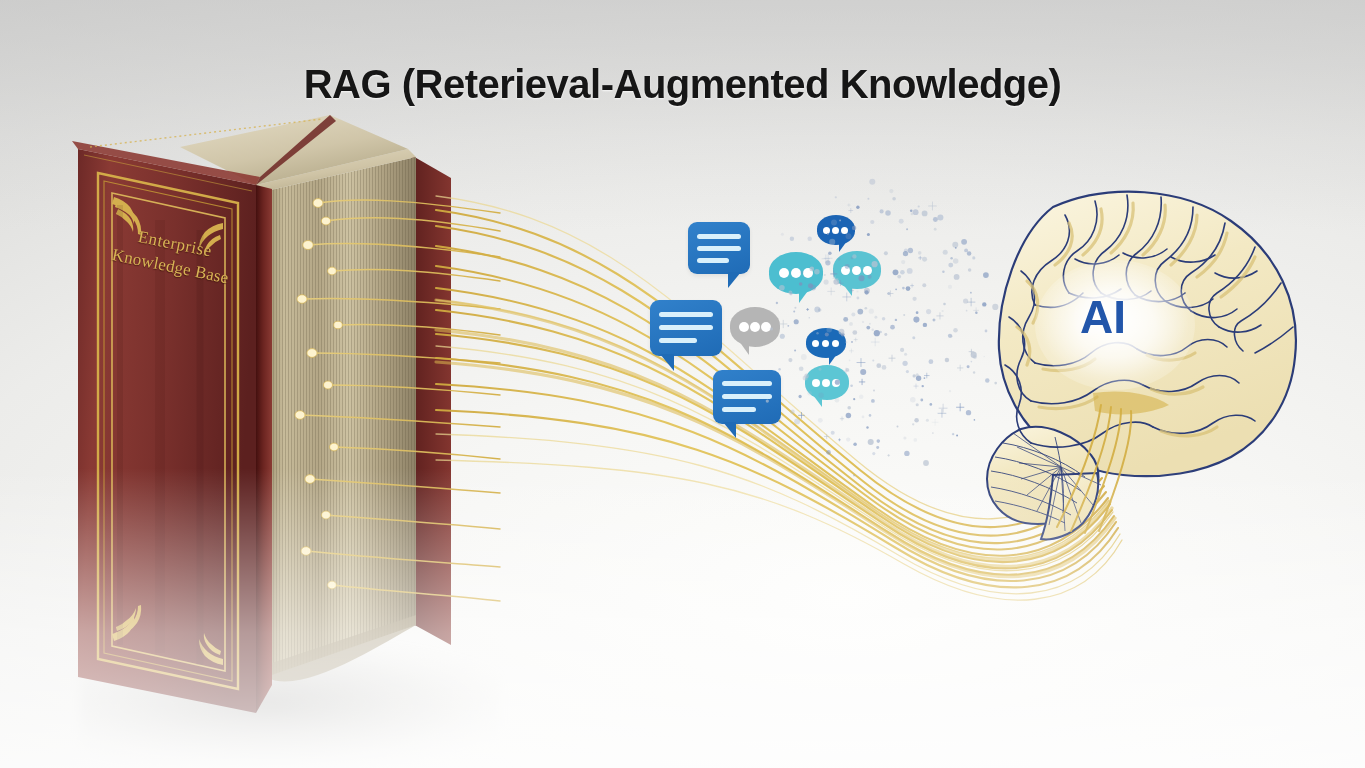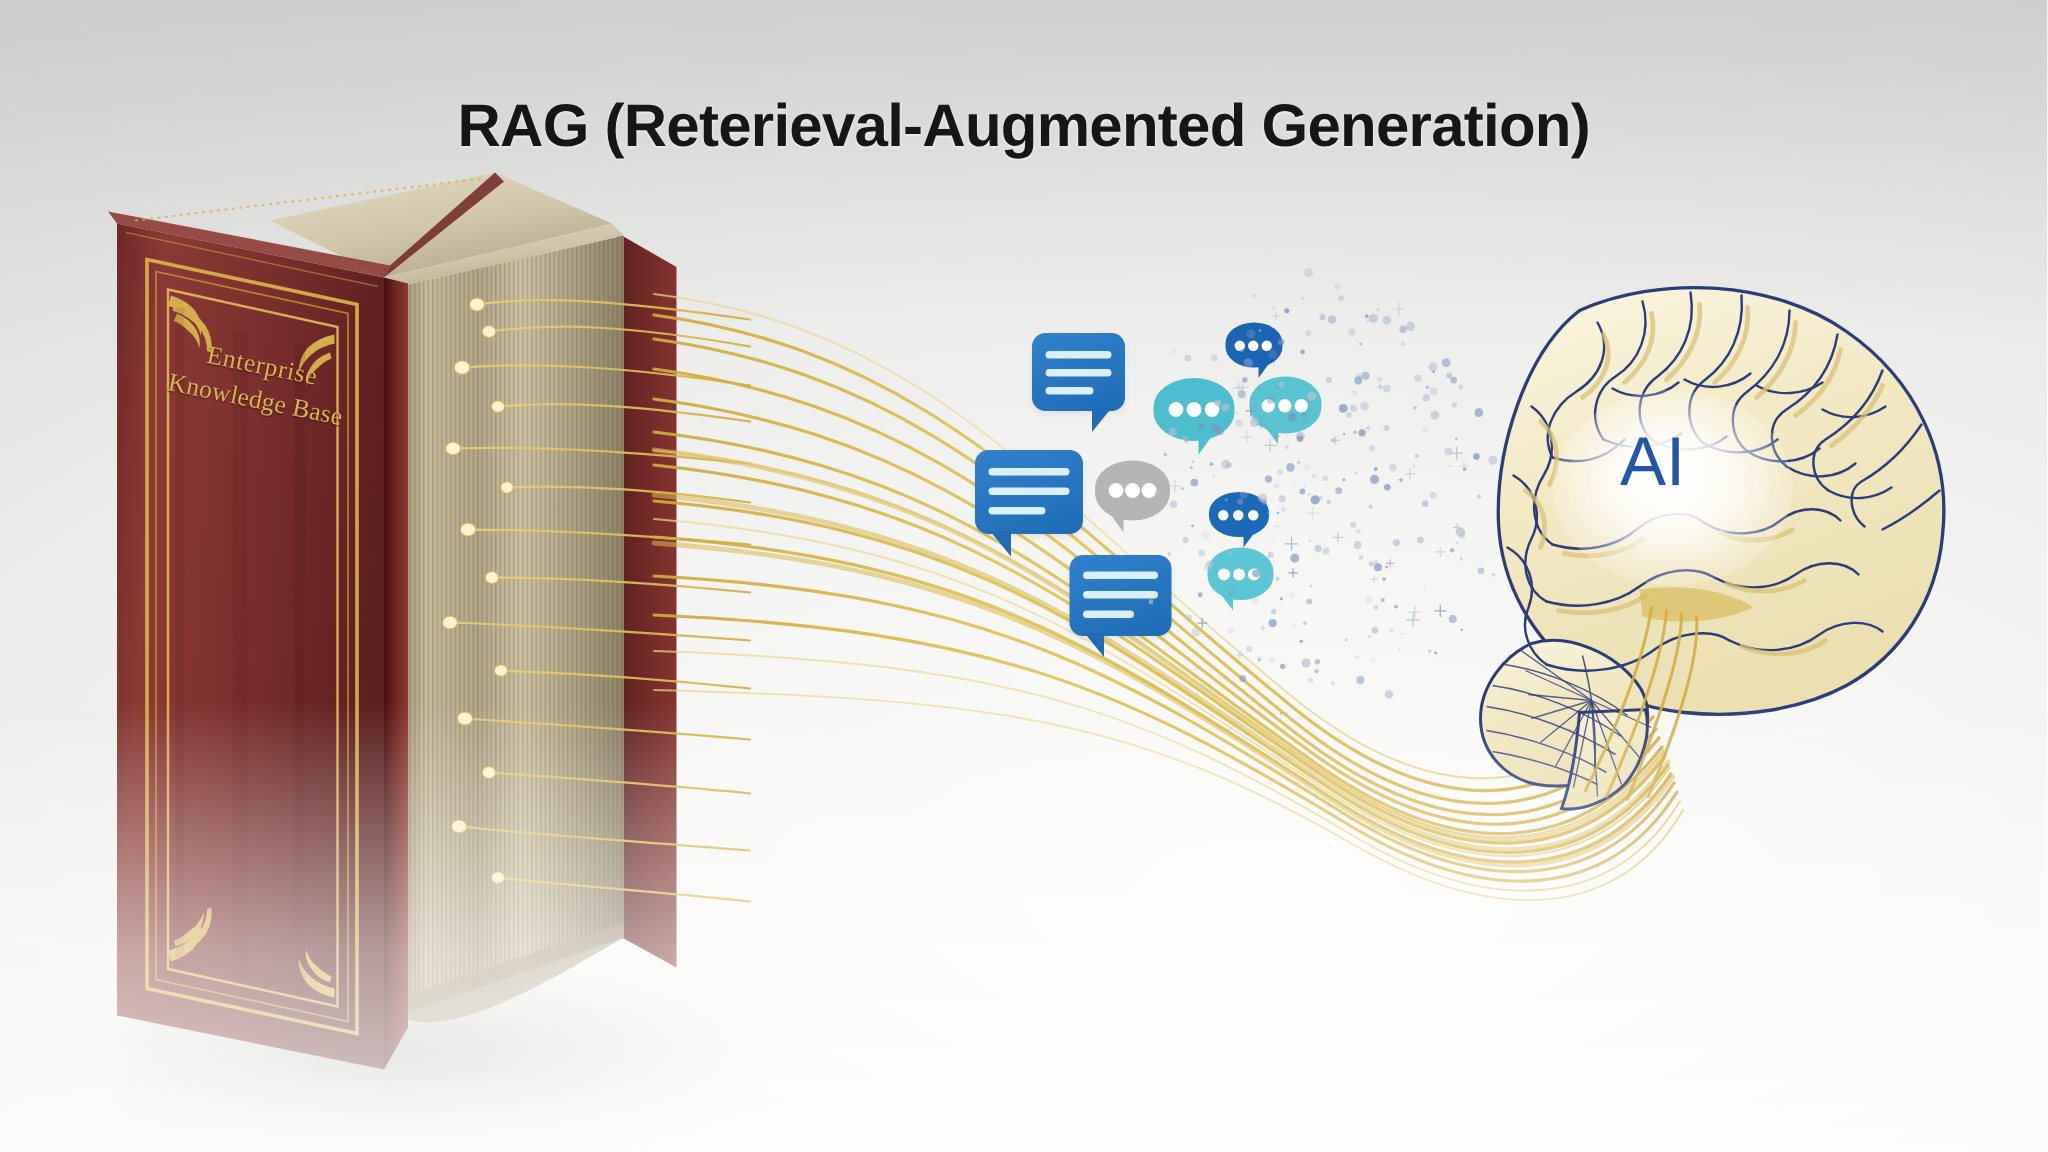--- a/index.html
+++ b/index.html
@@ -109,23 +109,23 @@
   #brain-wrap {
     position: absolute;
     left: 925px;
     top: 175px;
     width: 390px;
     height: 380px;
   }
   #ai-label {
     position: absolute;
     left: 155px;
-    top: 105px;
+    top: 115px;
     font-family: "Liberation Sans", sans-serif;
-    font-weight: normal;
+    font-weight: bold;
     font-size: 46px;
     color: #2256aa;
     letter-spacing: 0px;
     z-index: 6;
     text-shadow: 0 0 14px rgba(255,255,255,0.95), 0 0 28px rgba(255,255,255,0.8);
   }
   #ai-glow {
     position: absolute;
     left: 110px;
     top: 85px;
@@ -764,15 +764,15 @@
 
       <ellipse cx="190" cy="150" rx="78" ry="62" fill="url(#brainGlow)"></ellipse>
     </svg>
 
     <div id="ai-glow"></div>
     <div id="ai-label">AI</div>
   </div>
 
   <div class="floor-shade"></div>
 
-  <div id="title">RAG (Reterieval-Augmented Generation)</div>
+  <div id="title">RAG (Reterieval-Augmented Knowledge)</div>
 
 </div>
 
 </body></html>

